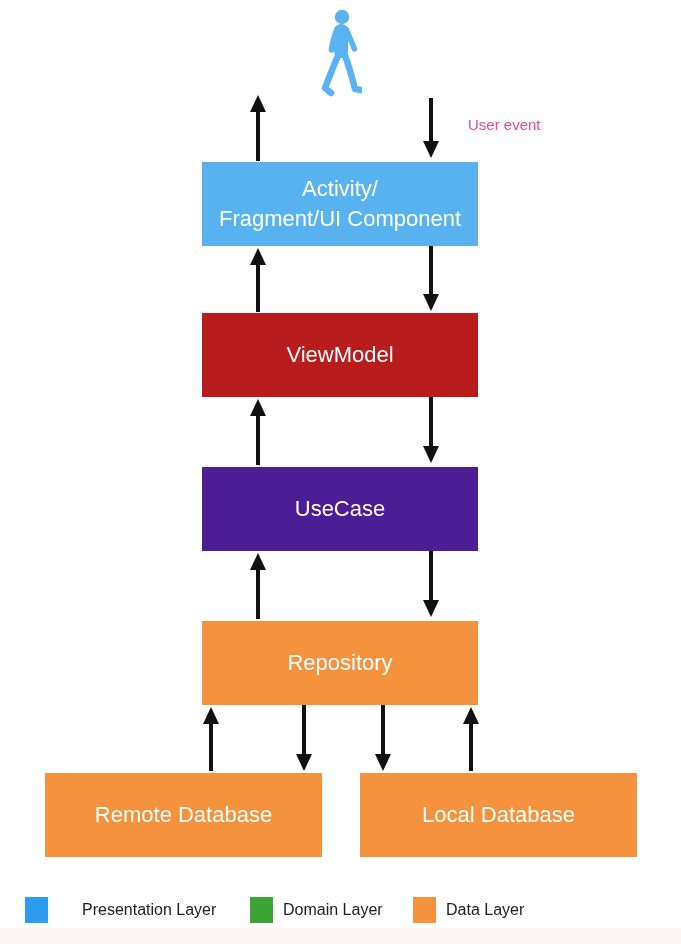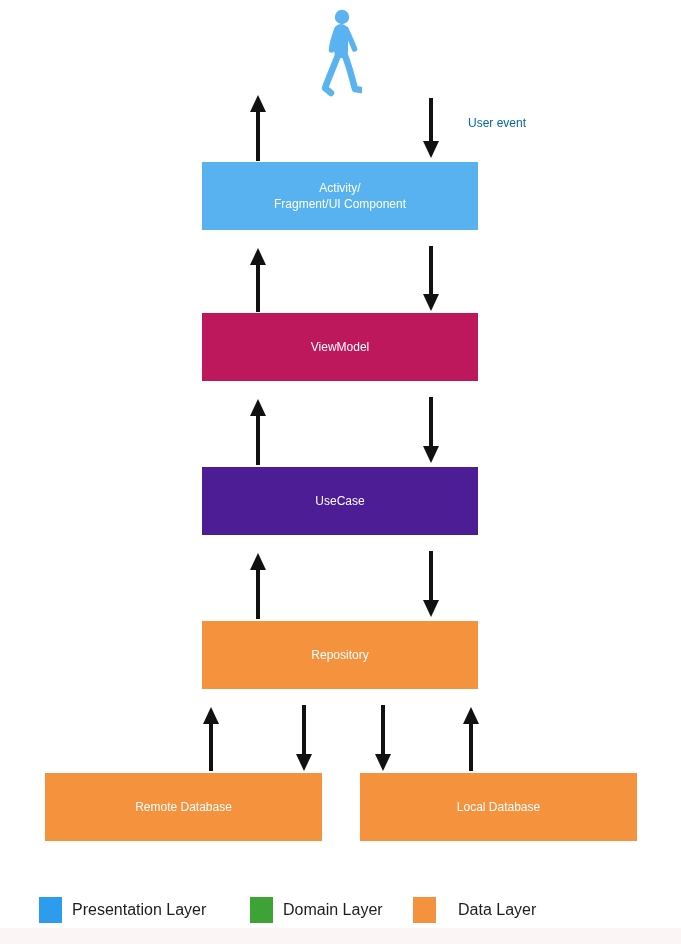--- a/index.html
+++ b/index.html
@@ -9,26 +9,26 @@
     height: 944px;
     background: #ffffff;
     font-family: "Liberation Sans", sans-serif;
     overflow: hidden;
   }
   
   .node {
     position: absolute;
     left: 202px;
     width: 276px;
-    height: 68px;
+    height: 84px;
     display: flex;
     align-items: center;
     justify-content: center;
     color: #ffffff;
-    font-size: 12px;
+    font-size: 22px;
     line-height: 1.35;
     text-align: center;
     white-space: pre-line;
   }
   .node.wide { width: 277px; }
   
   .arrow {
     position: absolute;
     width: 16px;
     display: flex;
@@ -41,22 +41,22 @@
     width: 0; height: 0;
     border-left: 8px solid transparent;
     border-right: 8px solid transparent;
     flex: 0 0 auto;
   }
   .arrow.up .head   { border-bottom: 17px solid currentColor; }
   .arrow.down .head { border-top: 17px solid currentColor; }
   
   .float-label {
     position: absolute;
-    font-size: 12px;
-    color: #0369a1;
+    font-size: 15px;
+    color: #ec4899;
     white-space: nowrap;
   }
   
   .person { position: absolute; left: 318px; top: 9px; width: 44px; height: 89px; }
   
   .legend-item { position: absolute; top: 897px; display: flex; align-items: center; }
   .legend-swatch { width: 23px; height: 26px; flex: 0 0 auto; }
   .legend-label { font-size: 16px; color: #1d1d1f; margin-left: 10px; white-space: nowrap; }
   
   .bottom-strip {
@@ -97,21 +97,21 @@
 
   <div class="arrow up" style="left: 250px; top: 248px; height: 64px; color: rgb(17, 17, 17);">
       <div class="head"></div>
       <div class="shaft"></div>
     </div>
   <div class="arrow down" style="left: 423px; top: 246px; height: 65px; color: rgb(17, 17, 17);">
       <div class="shaft"></div>
       <div class="head"></div>
     </div>
 
-  <div class="node" style="top: 313px; background: #be185d;">
+  <div class="node" style="top: 313px; background: #b91c1c;">
     <span>ViewModel</span>
   </div>
 
   <div class="arrow up" style="left: 250px; top: 399px; height: 66px; color: rgb(17, 17, 17);">
       <div class="head"></div>
       <div class="shaft"></div>
     </div>
   <div class="arrow down" style="left: 423px; top: 397px; height: 66px; color: rgb(17, 17, 17);">
       <div class="shaft"></div>
       <div class="head"></div>
@@ -153,27 +153,27 @@
     </div>
 
   <div class="node wide" style="left: 45px; top: 773px; background: rgb(245, 146, 62);">
     <span>Remote Database</span>
   </div>
 
   <div class="node wide" style="left: 360px; top: 773px; background: rgb(245, 146, 62);">
     <span>Local Database</span>
   </div>
 
-  <div class="legend-item" style="left:39px;">
+  <div class="legend-item" style="left:25px;gap:24px;">
     <div class="legend-swatch" style="background: rgb(46, 156, 238);"></div>
     <div class="legend-label">Presentation Layer</div>
   </div>
   <div class="legend-item" style="left:250px;">
     <div class="legend-swatch" style="background: rgb(61, 163, 54);"></div>
     <div class="legend-label">Domain Layer</div>
   </div>
-  <div class="legend-item" style="left:413px;gap:12px;">
+  <div class="legend-item" style="left:413px;">
     <div class="legend-swatch" style="background: rgb(245, 146, 62);"></div>
     <div class="legend-label">Data Layer</div>
   </div>
 
   <div class="bottom-strip"></div>
 </div>
 
 </body></html>

